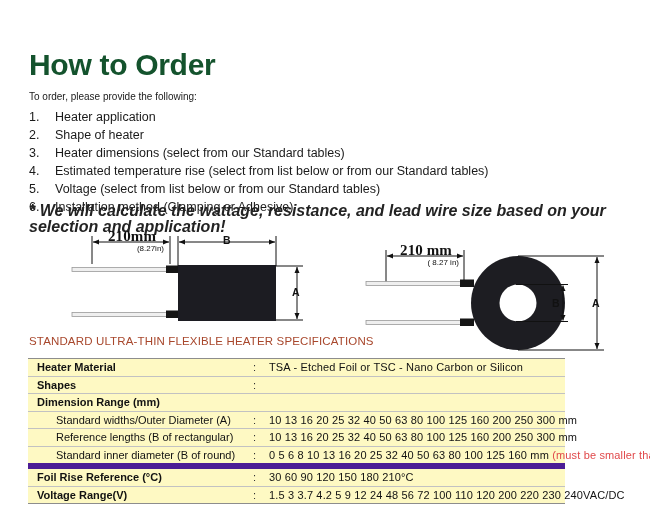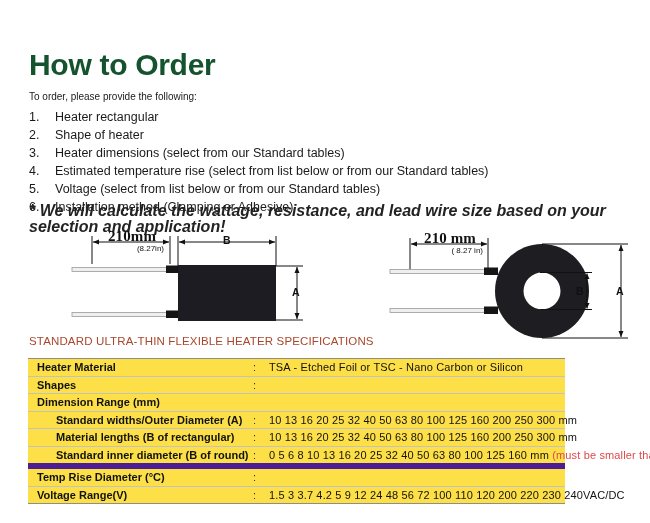--- a/index.html
+++ b/index.html
@@ -71,21 +71,21 @@
   
   .figures {
     position: absolute;
     left: 0;
     top: 228px;
     width: 650px;
     height: 110px;
   }
   .fig { position: absolute; top: 0; }
   .fig-rect { left: 60px; }
-  .fig-round { left: 380px; }
+  .fig-round { left: 356px; margin-top: 12px; }
 
   .dim-label {
     position: absolute;
     text-align: center;
     line-height: 1.05;
     color: #111;
   }
   .dim-label .big {
     font-size: 15px;
     font-weight: bold;
@@ -115,21 +115,21 @@
     color: #a8472c;
     letter-spacing: 0.15px;
     line-height: 1;
   }
 
   .spec-table {
     position: absolute;
     left: 28px;
     top: 358px;
     width: 537px;
-    background: #fde047;
+    background: #fef9c3;
     border-top: 1px solid #8d8d8d;
     border-bottom: 1px solid #8d8d8d;
   }
   .spec-row {
     display: flex;
     align-items: center;
     height: 16.5px;
     border-bottom: 1px solid #c2c2c2;
     font-size: 11px;
   }
@@ -138,21 +138,21 @@
 
   .cell-label {
     flex: 0 0 225px;
     padding-left: 9px;
     box-sizing: border-box;
     font-weight: bold;
     color: #121212;
     white-space: nowrap;
   }
   .cell-label.indent {
-    font-weight: bold;
+    font-weight: normal;
     padding-left: 28px;
   }
   .cell-colon {
     flex: 0 0 16px;
     text-align: left;
     color: #333;
   }
   .cell-value {
     flex: 1 1 auto;
     color: #121212;
@@ -165,21 +165,21 @@
 </style>
 </head>
 <body>
 
 <div class="page-title">How to Order</div>
 <div class="intro">To order, please provide the following:</div>
 
 <div class="order-list">
   <div class="order-row">
     <span class="order-num">1.</span>
-    <span class="order-text">Heater rectangular</span>
+    <span class="order-text">Heater application</span>
   </div>
   <div class="order-row">
     <span class="order-num">2.</span>
     <span class="order-text">Shape of heater</span>
   </div>
   <div class="order-row">
     <span class="order-num">3.</span>
     <span class="order-text">Heater dimensions (select from our Standard tables)</span>
   </div>
   <div class="order-row">
@@ -308,37 +308,38 @@
     <span class="cell-value"></span>
   </div>
 
   <div class="spec-row">
     <span class="cell-label indent">Standard widths/Outer Diameter (A)</span>
     <span class="cell-colon">:</span>
     <span class="cell-value">10  13  16  20  25  32  40  50  63  80  100  125  160  200  250 300 mm</span>
   </div>
 
   <div class="spec-row">
-    <span class="cell-label indent">Material lengths (B of rectangular)</span>
+    <span class="cell-label indent">Reference lengths (B of rectangular)</span>
     <span class="cell-colon">:</span>
     <span class="cell-value">10  13  16  20  25  32  40  50  63  80  100  125  160  200  250 300 mm</span>
   </div>
 
   <div class="spec-row sep-strong">
     <span class="cell-label indent">Standard inner diameter (B of round)</span>
     <span class="cell-colon">:</span>
     <span class="cell-value">
       <span>0  5  6  8  10  13  16  20  25  32  40  50  63  80  100  125  160 mm</span>
       <span class="warn">(must be smaller than A)</span>
     </span>
   </div>
 
   <div class="spec-row">
-    <span class="cell-label">Temp Rise Diameter (°C)</span>
-    <span class="cell-colon">:</span>
+    <span class="cell-label">Foil Rise Reference (°C)</span>
+    <span class="cell-colon">:</span>
+    <span class="cell-value">30  60  90  120  150  180  210°C</span>
   </div>
 
   <div class="spec-row">
     <span class="cell-label">Voltage Range(V)</span>
     <span class="cell-colon">:</span>
     <span class="cell-value">1.5  3  3.7  4.2  5  9  12  24  48  56  72  100  110  120  200  220  230  240VAC/DC</span>
   </div>
 
 </div>
 

